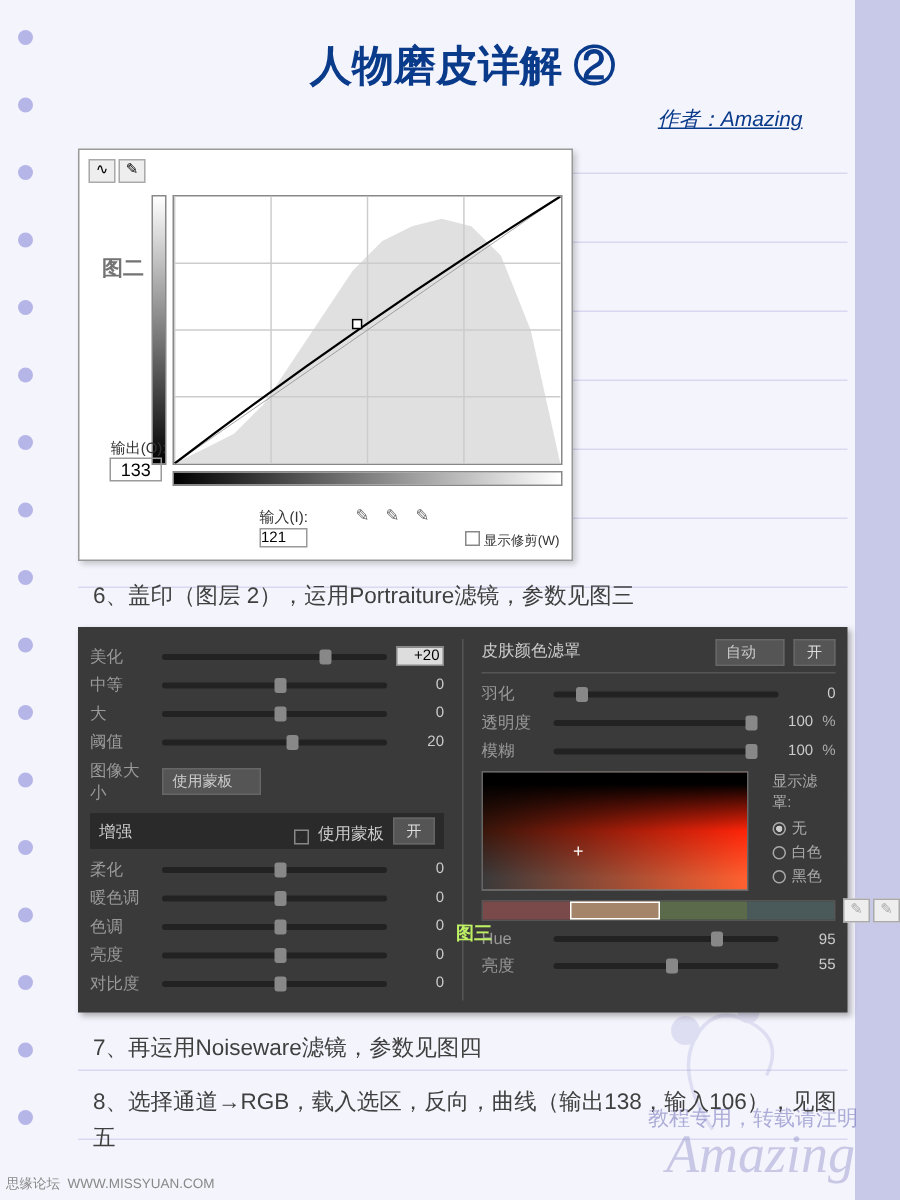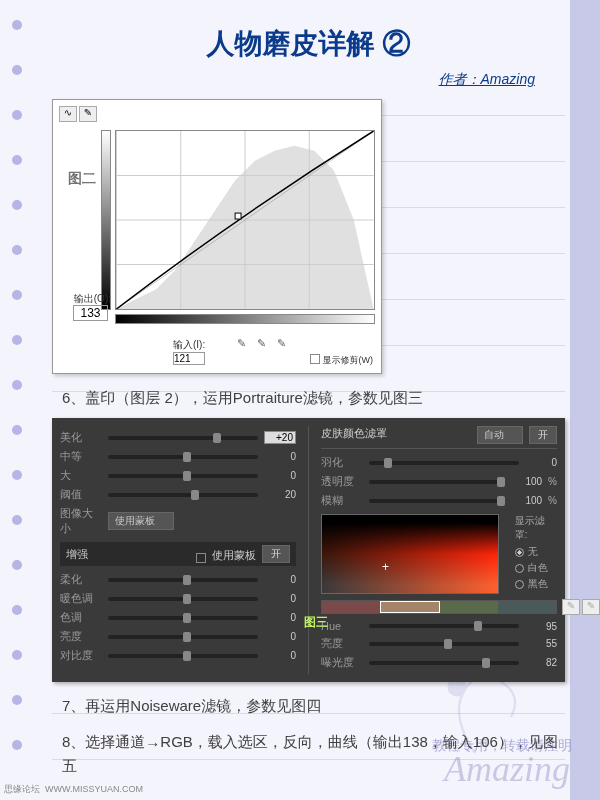--- a/index.html
+++ b/index.html
@@ -642,27 +642,20 @@
           </div>
           <span class="slider-val">95</span>
         </div>
       <div class="slider-row">
           <span class="slider-label">亮度</span>
           <div class="slider-track">
             <div class="slider-thumb" style="left:50%"></div>
           </div>
           <span class="slider-val">55</span>
         </div>
-      <div class="slider-row">
-          <span class="slider-label">曝光度</span>
-          <div class="slider-track">
-            <div class="slider-thumb" style="left:75%"></div>
-          </div>
-          <span class="slider-val">82</span>
-        </div>
     </div>
   </div>
 
   <div class="step-text">7、再运用Noiseware滤镜，参数见图四</div>
   <div class="step-text">8、选择通道→RGB，载入选区，反向，曲线（输出138，输入106），见图五</div>
 
   <svg class="deco" viewBox="0 0 100 100">
     <path d="M50 90 Q30 60 40 40 Q50 20 70 30 Q90 40 80 60" stroke="#6a6ac0" fill="none" stroke-width="2"></path>
     <circle cx="35" cy="35" r="8" fill="#6a6ac0"></circle>
       <circle cx="70" cy="25" r="6" fill="#6a6ac0"></circle>

